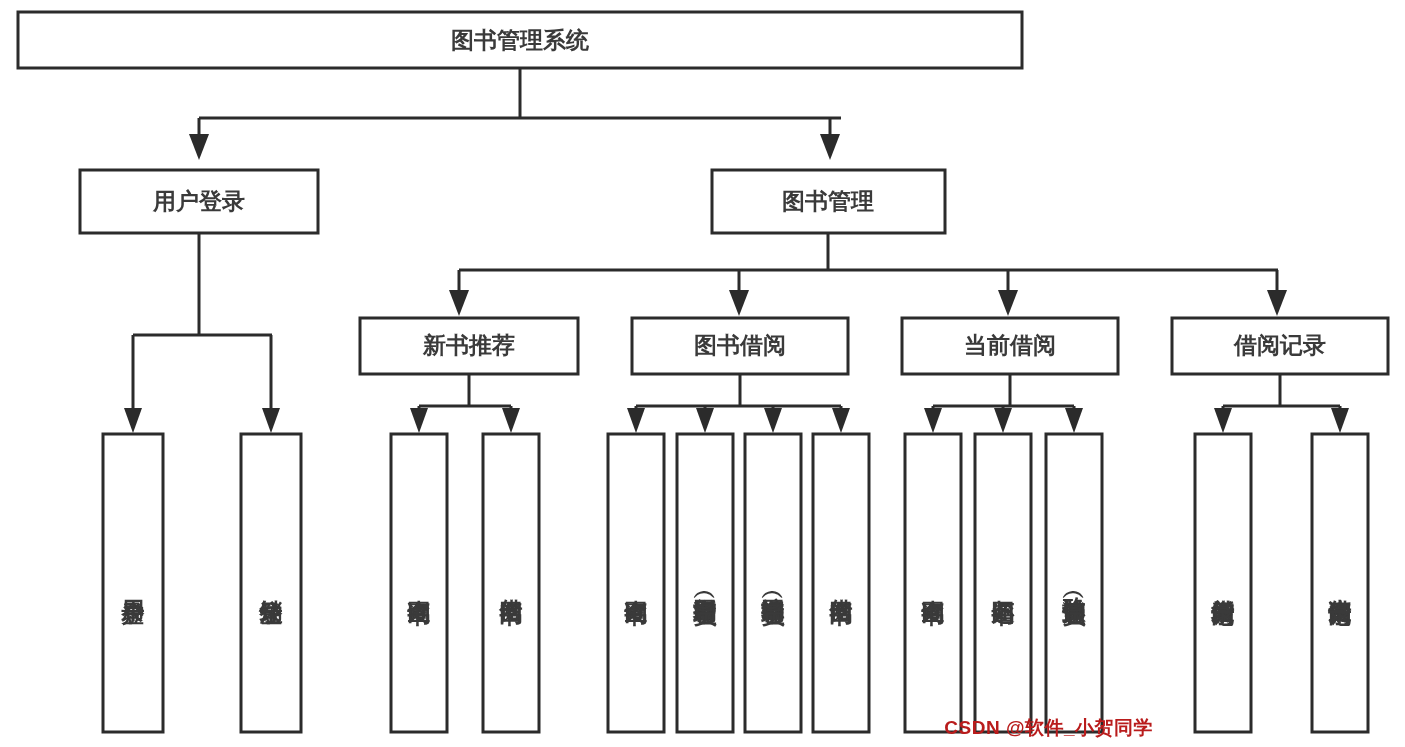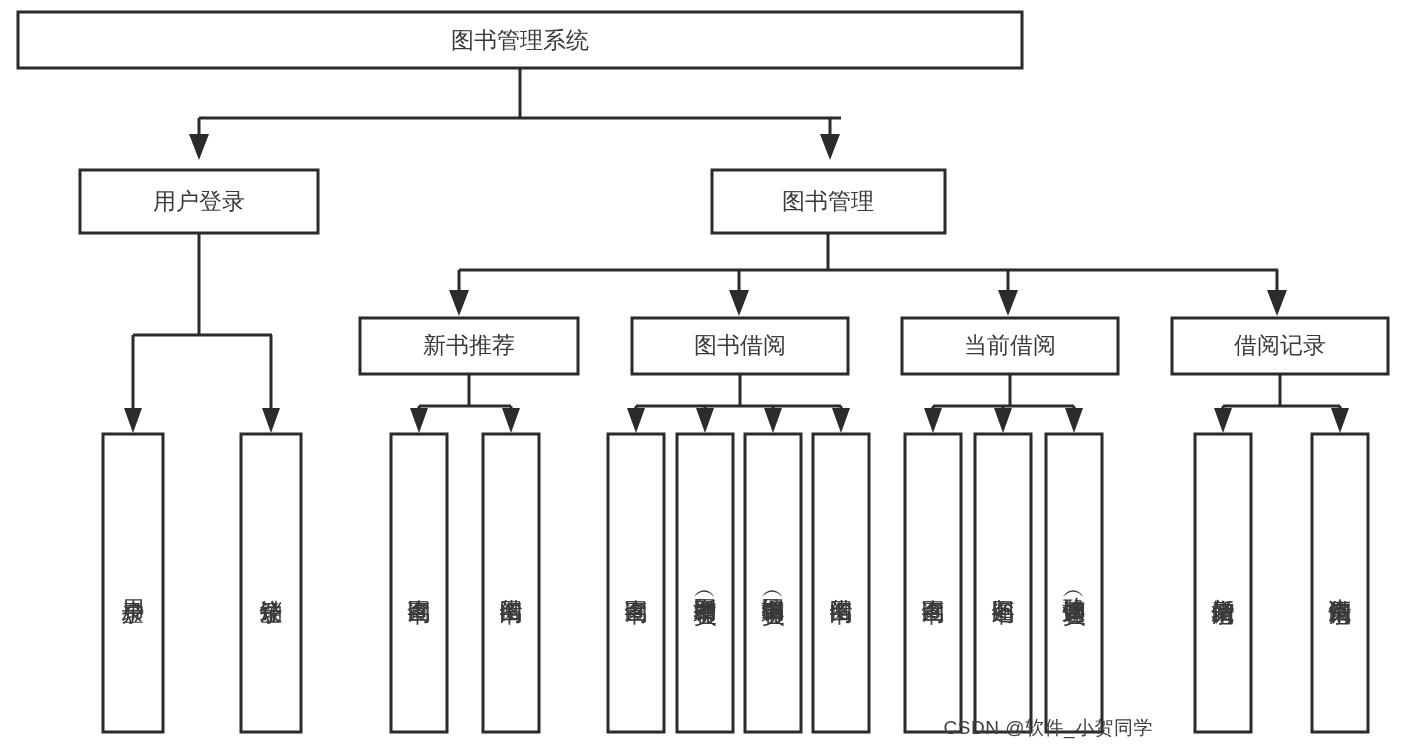--- a/index.html
+++ b/index.html
@@ -11,20 +11,21 @@
     width: 1405px;
     height: 747px;
     font-family: "Liberation Sans", "DejaVu Sans", sans-serif;
     overflow: hidden;
   }
   #diagram-root {
     position: relative;
     width: 1161px;
     height: 747px;
     background: #ffffff;
+    font-weight: bold;
   }
   svg.diagram-canvas {
     position: absolute;
     left: 0;
     top: 0;
     width: 1405px;
     height: 747px;
     display: block;
   }
   .node-box {
@@ -72,21 +73,21 @@
     display: flex;
     align-items: center;
     justify-content: center;
   }
   .watermark {
     position: absolute;
     right: 8px;
     bottom: 6px;
     font-family: "Liberation Sans", "DejaVu Sans", sans-serif;
     font-size: 19px;
-    color: #404040;
+    color: #b91c1c;
     letter-spacing: 0.5px;
     pointer-events: none;
     white-space: nowrap;
   }
 </style>
 </head>
 <body>
 
 <div id="diagram-root">
 

